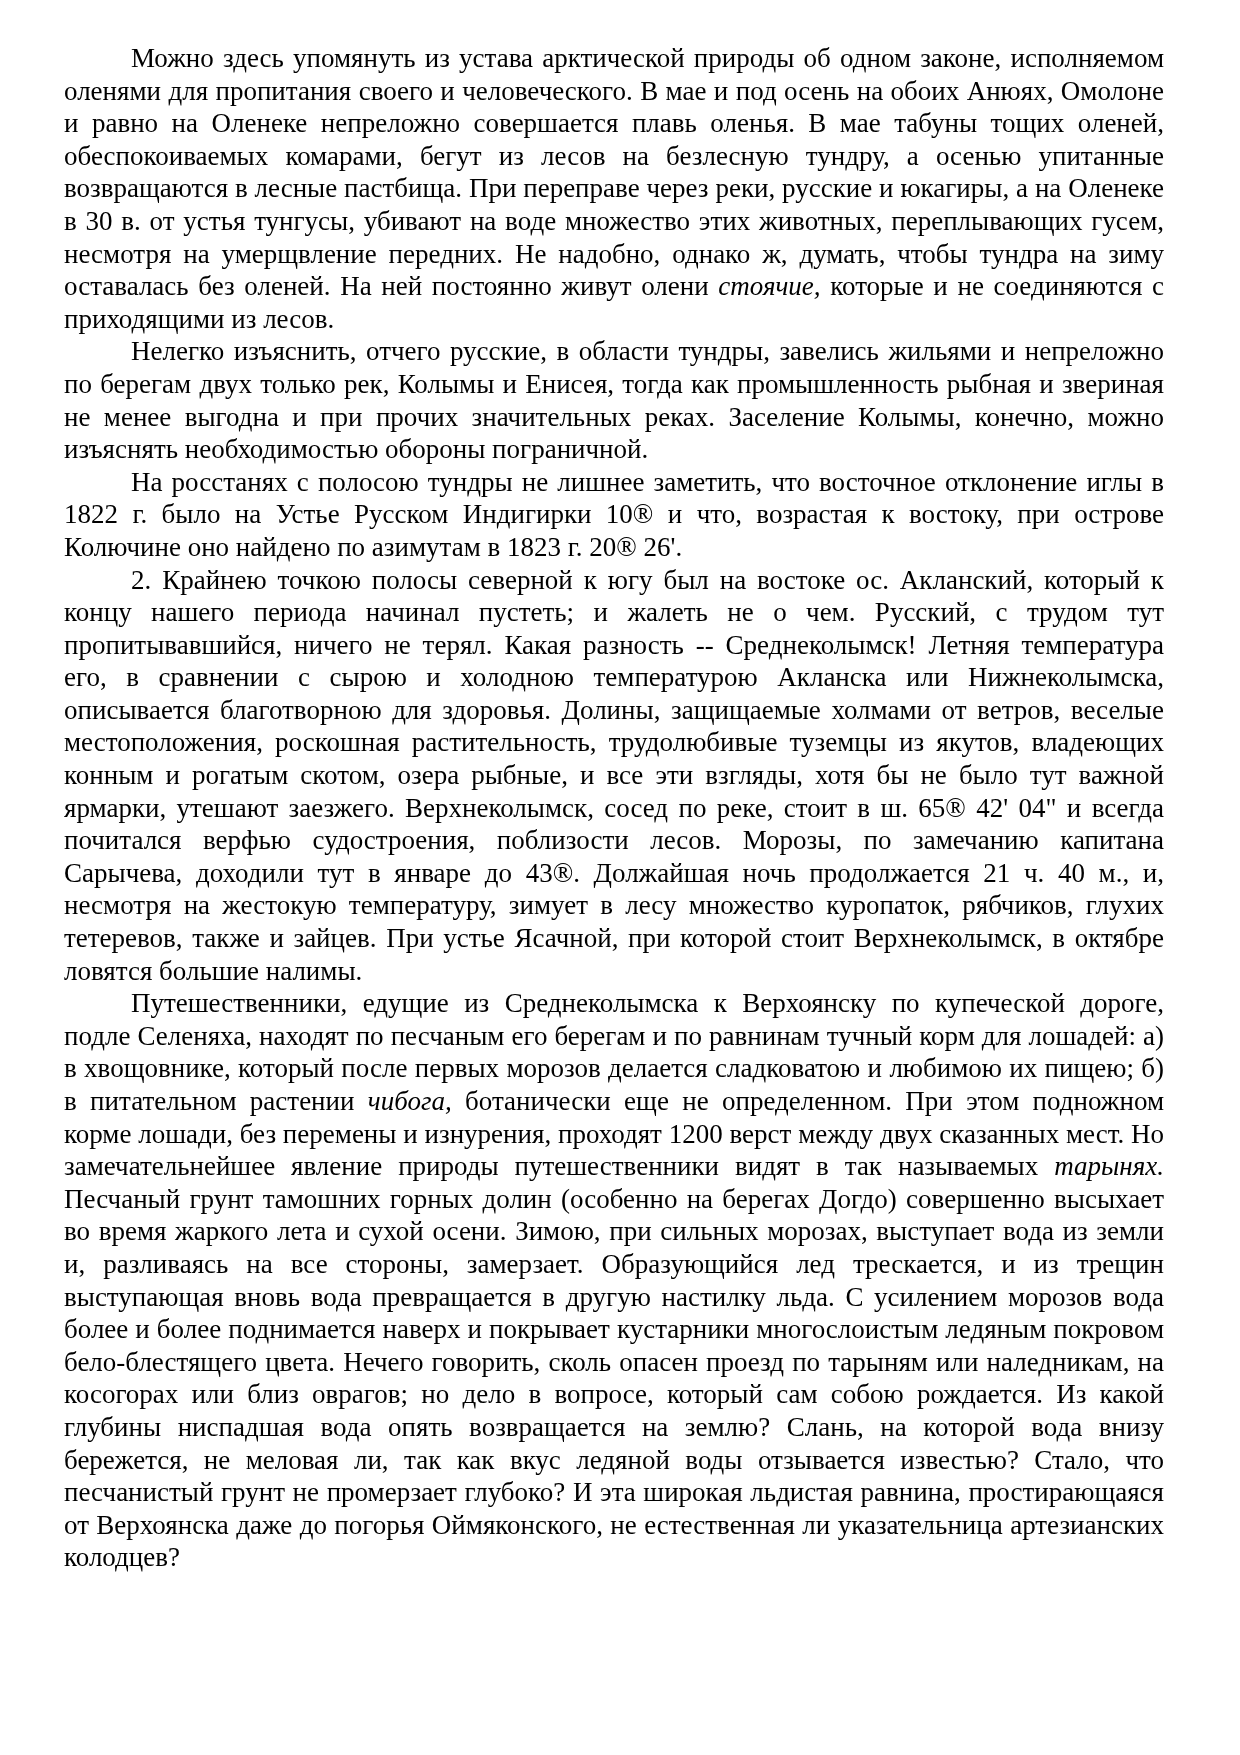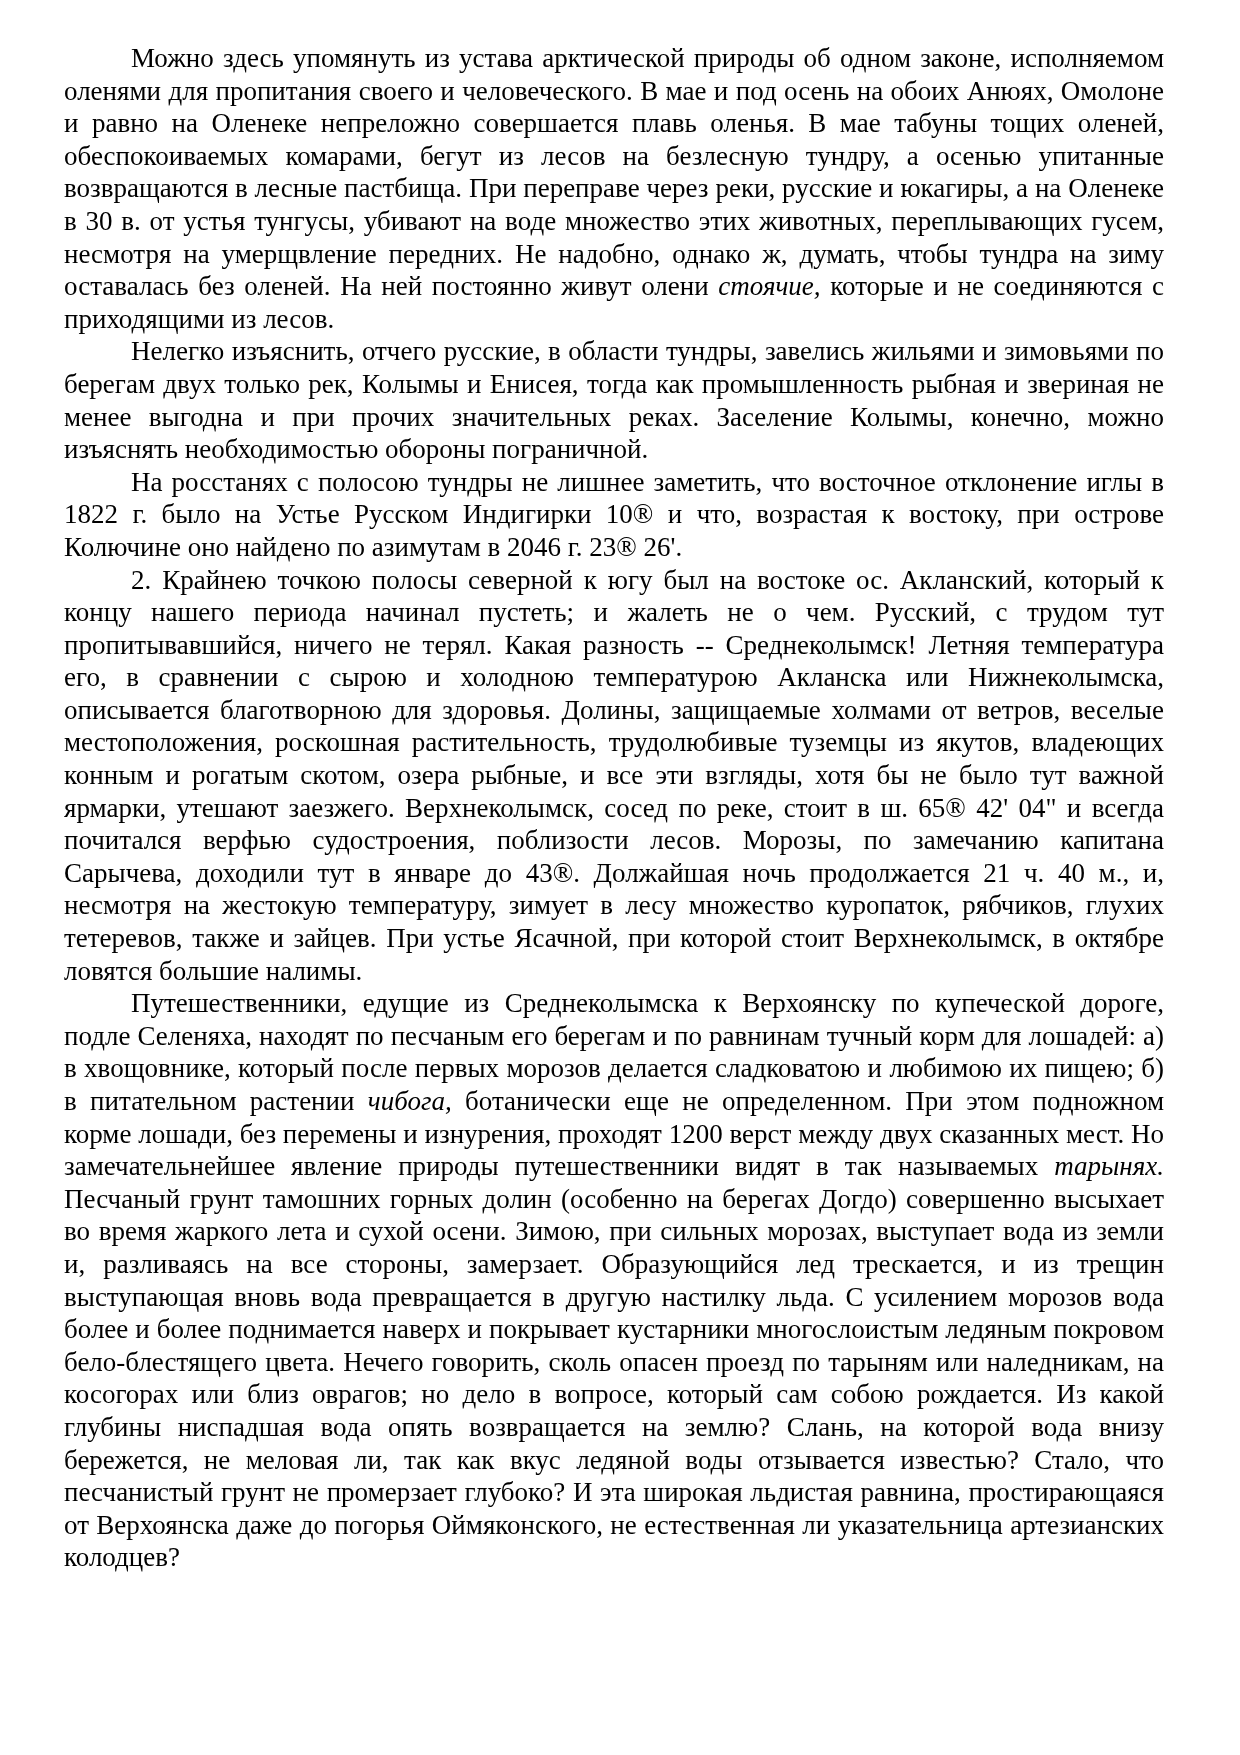--- a/index.html
+++ b/index.html
@@ -33,17 +33,17 @@
   p.para em {
     font-style: italic;
     font-weight: normal;
   }
 </style>
 </head>
 <body>
 
 <main class="page" id="doc-body">
     <p class="para"><span>Можно здесь упомянуть из устава арктической природы об одном законе, исполняемом оленями для пропитания своего и человеческого. В мае и под осень на обоих Анюях, Омолоне и равно на Оленеке непреложно совершается плавь оленья. В мае табуны тощих оленей, обеспокоиваемых комарами, бегут из лесов на безлесную тундру, а осенью упитанные возвращаются в лесные пастбища. При переправе через реки, русские и юкагиры, а на Оленеке в 30 в. от устья тунгусы, убивают на воде множество этих животных, переплывающих гусем, несмотря на умерщвление передних. Не надобно, однако ж, думать, чтобы тундра на зиму оставалась без оленей. На ней постоянно живут олени </span><em>стоячие,</em><span> которые и не соединяются с приходящими из лесов.</span></p>
-    <p class="para"><span>Нелегко изъяснить, отчего русские, в области тундры, завелись жильями и зимовьями по берегам двух только рек, Колымы и Енисея, тогда как промышленность рыбная и звериная не менее выгодна и при прочих значительных реках. Заселение Колымы, конечно, можно изъяснять необходимостью обороны пограничной.</span></p>
-    <p class="para"><span>На росстанях с полосою тундры не лишнее заметить, что восточное отклонение иглы в 1822 г. было на Устье Русском Индигирки 10® и что, возрастая к востоку, при острове Колючине оно найдено по азимутам в 2046 г. 23® 26'.</span></p>
+    <p class="para"><span>Нелегко изъяснить, отчего русские, в области тундры, завелись жильями и непреложно по берегам двух только рек, Колымы и Енисея, тогда как промышленность рыбная и звериная не менее выгодна и при прочих значительных реках. Заселение Колымы, конечно, можно изъяснять необходимостью обороны пограничной.</span></p>
+    <p class="para"><span>На росстанях с полосою тундры не лишнее заметить, что восточное отклонение иглы в 1822 г. было на Устье Русском Индигирки 10® и что, возрастая к востоку, при острове Колючине оно найдено по азимутам в 1823 г. 20® 26'.</span></p>
     <p class="para"><span>2. Крайнею точкою полосы северной к югу был на востоке ос. Акланский, который к концу нашего периода начинал пустеть; и жалеть не о чем. Русский, с трудом тут пропитывавшийся, ничего не терял. Какая разность -- Среднеколымск! Летняя температура его, в сравнении с сырою и холодною температурою Акланска или Нижнеколымска, описывается благотворною для здоровья. Долины, защищаемые холмами от ветров, веселые местоположения, роскошная растительность, трудолюбивые туземцы из якутов, владеющих конным и рогатым скотом, озера рыбные, и все эти взгляды, хотя бы не было тут важной ярмарки, утешают заезжего. Верхнеколымск, сосед по реке, стоит в ш. 65® 42' 04" и всегда почитался верфью судостроения, поблизости лесов. Морозы, по замечанию капитана Сарычева, доходили тут в январе до 43®. Должайшая ночь продолжается 21 ч. 40 м., и, несмотря на жестокую температуру, зимует в лесу множество куропаток, рябчиков, глухих тетеревов, также и зайцев. При устье Ясачной, при которой стоит Верхнеколымск, в октябре ловятся большие налимы.</span></p>
     <p class="para"><span>Путешественники, едущие из Среднеколымска к Верхоянску по купеческой дороге, подле Селеняха, находят по песчаным его берегам и по равнинам тучный корм для лошадей: а) в хвощовнике, который после первых морозов делается сладковатою и любимою их пищею; б) в питательном растении </span><em>чибога,</em><span> ботанически еще не определенном. При этом подножном корме лошади, без перемены и изнурения, проходят 1200 верст между двух сказанных мест. Но замечательнейшее явление природы путешественники видят в так называемых </span><em>тарынях.</em><span> Песчаный грунт тамошних горных долин (особенно на берегах Догдо) совершенно высыхает во время жаркого лета и сухой осени. Зимою, при сильных морозах, выступает вода из земли и, разливаясь на все стороны, замерзает. Образующийся лед трескается, и из трещин выступающая вновь вода превращается в другую настилку льда. С усилением морозов вода более и более поднимается наверх и покрывает кустарники многослоистым ледяным покровом бело-блестящего цвета. Нечего говорить, сколь опасен проезд по тарыням или наледникам, на косогорах или близ оврагов; но дело в вопросе, который сам собою рождается. Из какой глубины ниспадшая вода опять возвращается на землю? Слань, на которой вода внизу бережется, не меловая ли, так как вкус ледяной воды отзывается известью? Стало, что песчанистый грунт не промерзает глубоко? И эта широкая льдистая равнина, простирающаяся от Верхоянска даже до погорья Оймяконского, не естественная ли указательница артезианских колодцев?</span></p>
   </main>
 
 </body></html>

